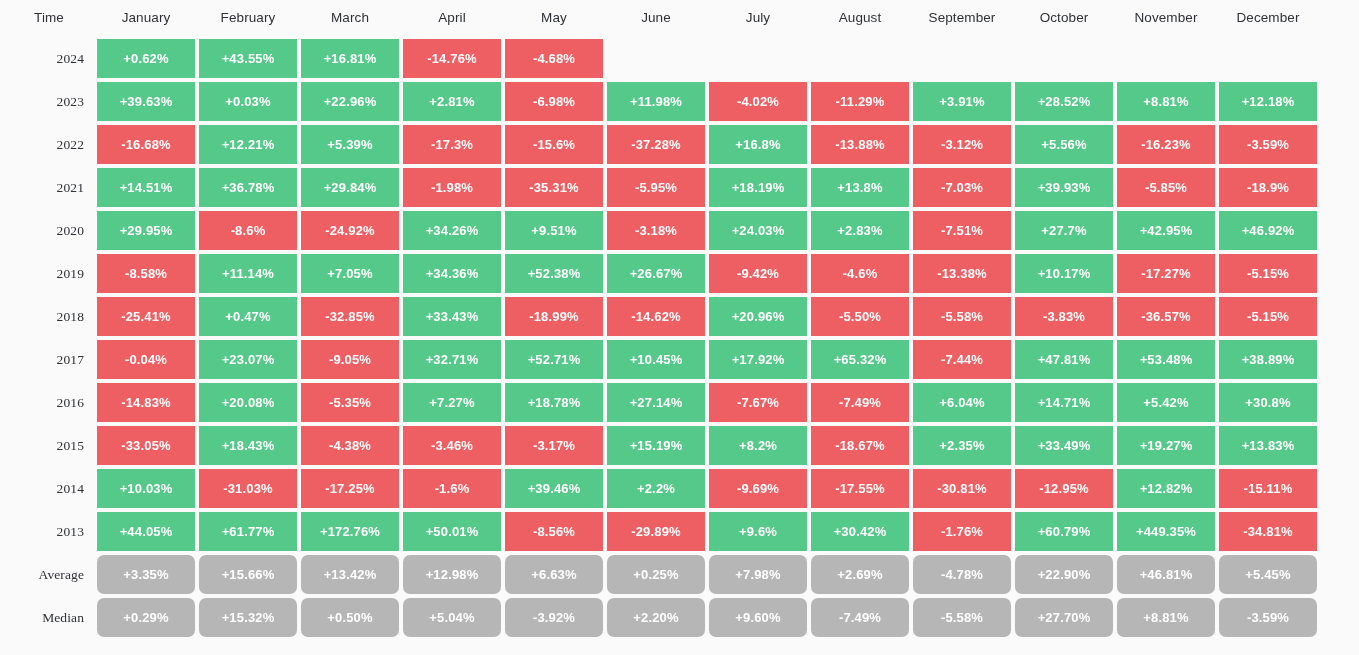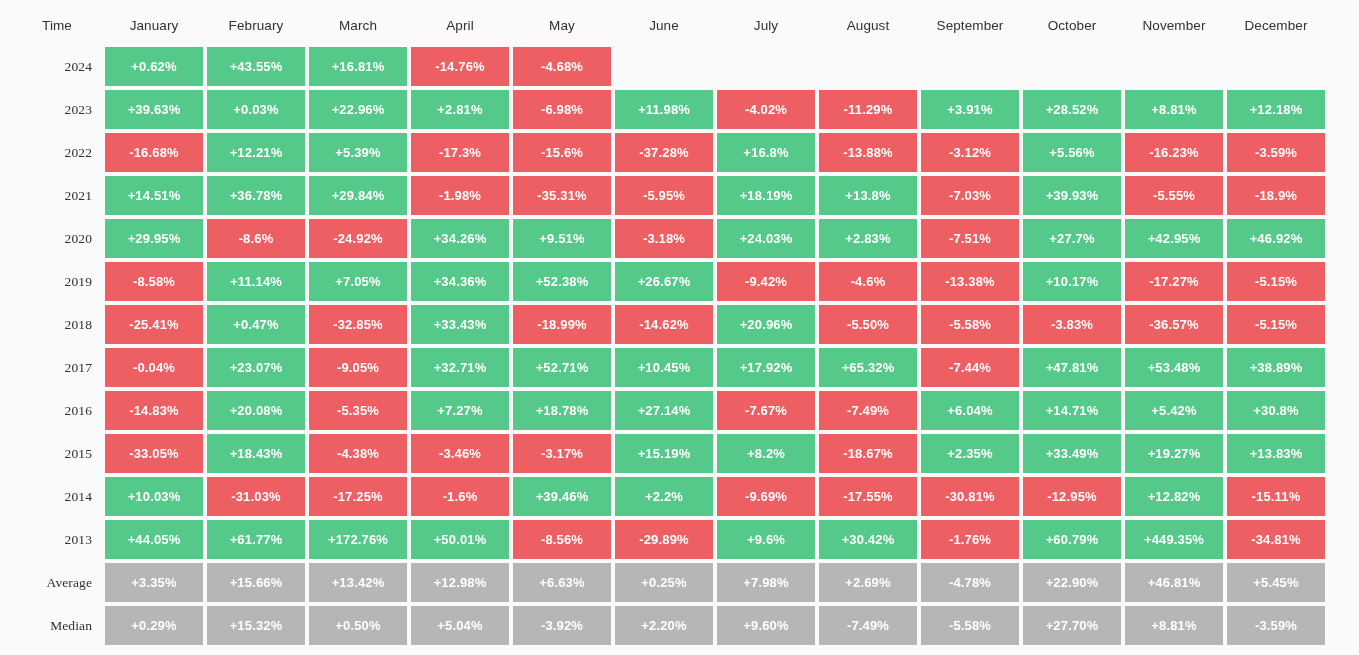--- a/index.html
+++ b/index.html
@@ -13,21 +13,21 @@
     overflow: hidden;
     font-family: "Liberation Sans", sans-serif;
     -webkit-font-smoothing: antialiased;
   }
 
   #heatmap-root {
     width: 1079px;
     height: 655px;
     background: #fafafa;
     box-sizing: border-box;
-    padding: 8px;
+    padding: 0;
     position: relative;
   }
 
   table.heatmap {
     border-collapse: separate;
     border-spacing: 4px 4px;
     margin: 0;
     margin-left: 1px;
     table-layout: fixed;
     width: 1320px;
@@ -72,21 +72,21 @@
     font-weight: 700;
     color: #ffffff;
     padding: 0;
     border: none;
     letter-spacing: 0.15px;
     white-space: nowrap;
   }
 
   td.pos { background: #55c989; }
   td.neg { background: #ee5f63; }
-  td.stat { background: #b6b6b6; }
+  td.stat { background: #b6b6b6; border-radius: 7px; }
   td.empty { background: transparent; }
 </style>
 </head>
 <body>
 
 <div id="heatmap-root">
   <table class="heatmap">
     <colgroup>
       <col class="time-col">
       <col class="month-col">
@@ -170,21 +170,21 @@
           <td class="pos">+14.51%</td>
           <td class="pos">+36.78%</td>
           <td class="pos">+29.84%</td>
           <td class="neg">-1.98%</td>
           <td class="neg">-35.31%</td>
           <td class="neg">-5.95%</td>
           <td class="pos">+18.19%</td>
           <td class="pos">+13.8%</td>
           <td class="neg">-7.03%</td>
           <td class="pos">+39.93%</td>
-          <td class="neg">-5.55%</td>
+          <td class="neg">-5.85%</td>
           <td class="neg">-18.9%</td>
         </tr>
         <tr>
           <th class="rowhead">2020</th>
           <td class="pos">+29.95%</td>
           <td class="neg">-8.6%</td>
           <td class="neg">-24.92%</td>
           <td class="pos">+34.26%</td>
           <td class="pos">+9.51%</td>
           <td class="neg">-3.18%</td>

